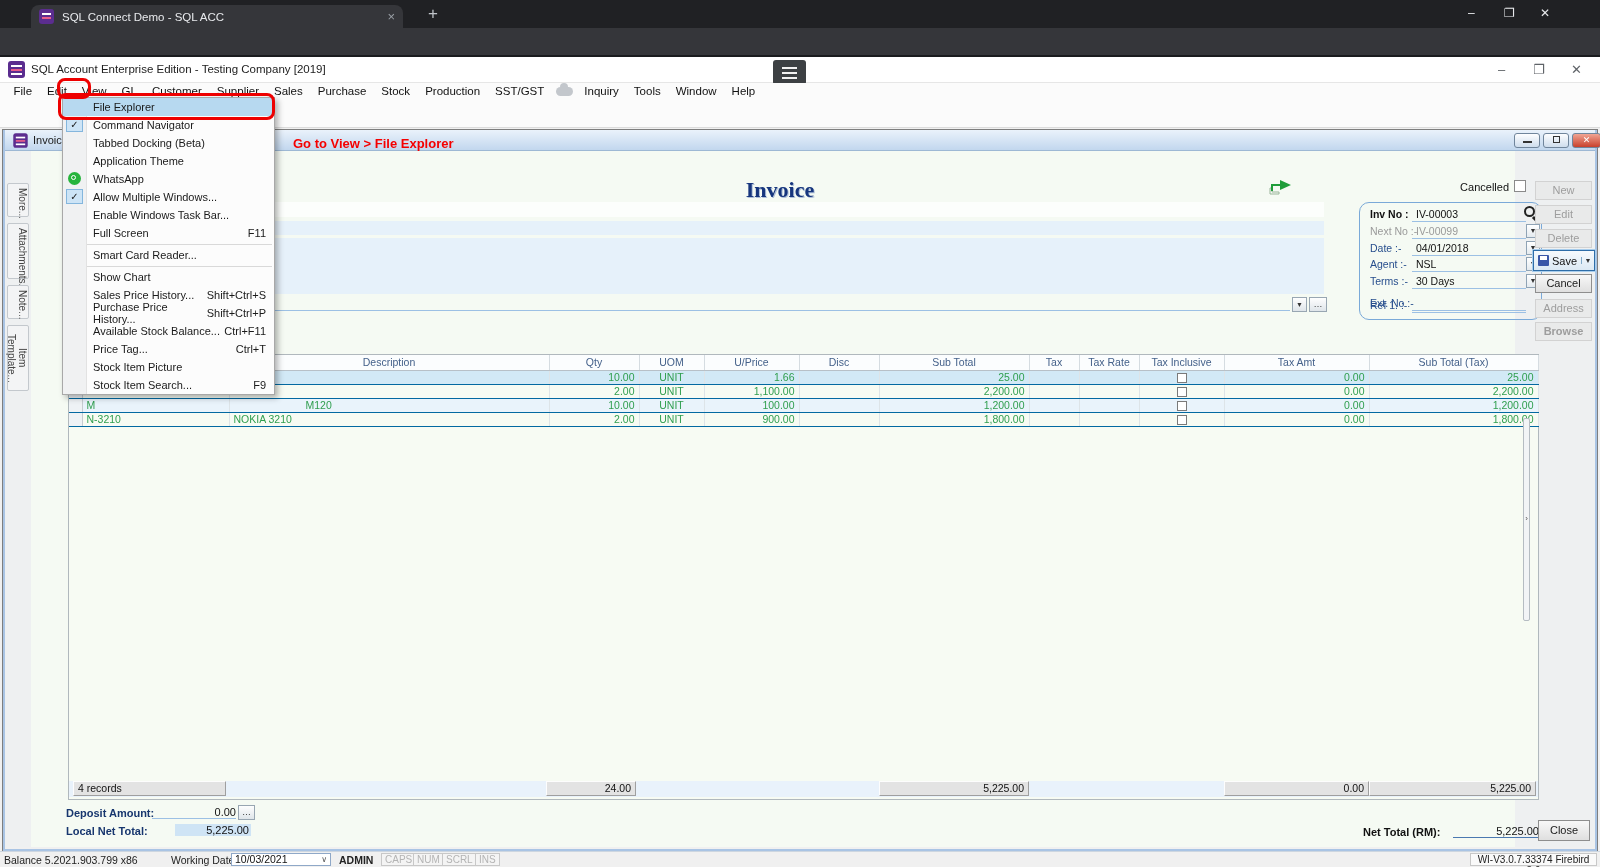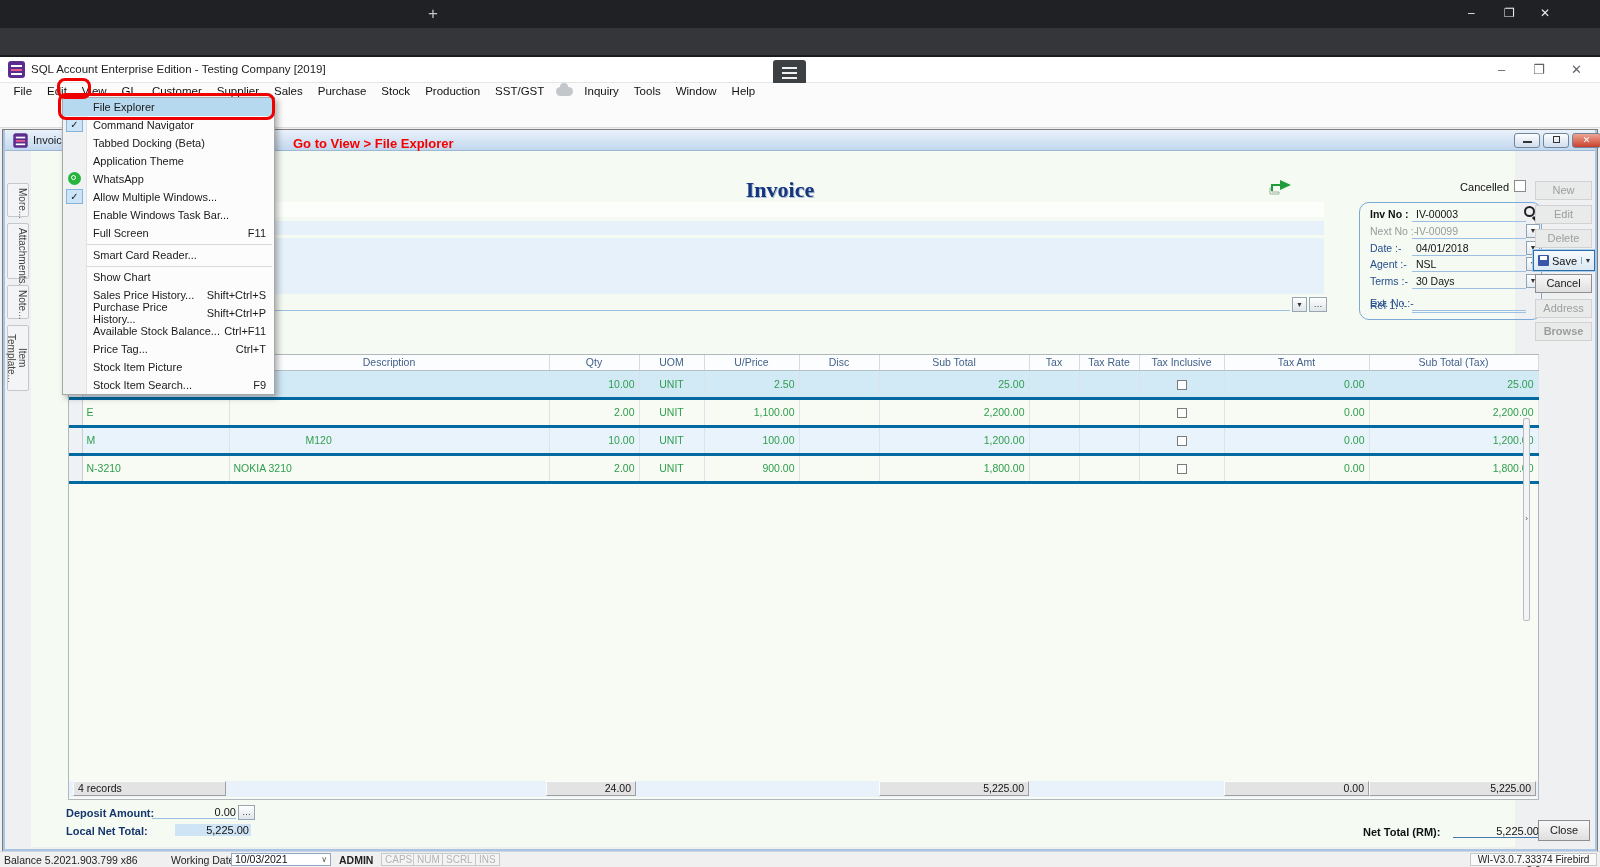--- a/index.html
+++ b/index.html
@@ -100,21 +100,21 @@
   .act.en  { background:linear-gradient(#f8f8f8,#dfdfdf); border:1px solid #8e8e8e; color:#1a1a1a; }
   #save-btn { position:absolute; left:1528px; width:62px; height:21px; border:1px solid #2e6da8; box-shadow:0 0 0 1px #a8cdec; background:linear-gradient(#f6fafd,#dce9f4); display:flex; align-items:center; font-size:11px; color:#111; }
   #save-btn .fl { width:11px; height:11px; background:#3a57a8; border-radius:1px; margin:0 3px 0 4px; position:relative; }
   #save-btn .fl i { position:absolute; left:2px; top:1px; width:7px; height:4px; background:#fff; }
   #save-btn .arrow { margin-left:auto; border-left:1px solid #7fa8c8; width:13px; text-align:center; font-size:7px; color:#333; }
 
   
   #grid { position:absolute; left:37px; top:203px; width:1471px; height:446px; background:#f7fbf3; border:1px solid #b0b8bd; }
   #grid table { border-collapse:collapse; table-layout:fixed; width:1469px; font-size:10.5px; }
   #grid th { height:15px; font-weight:normal; color:#44618a; background:#fbfdfe; border-right:1px solid #d5dce1; border-bottom:1px solid #b7c0c7; overflow:hidden; white-space:nowrap; }
-  #grid td { height:28px; padding:0 4px; border-right:1px solid #dde4e8; border-bottom:3px solid #0369a1; color:#2f9e4e; overflow:hidden; white-space:nowrap; }
+  #grid td { height:14px; padding:0 4px; border-right:1px solid #dde4e8; border-bottom:1px solid #0369a1; color:#2f9e4e; overflow:hidden; white-space:nowrap; }
   #grid td.ind { background:#eef2f5; border-right:1px solid #c6ccd1; padding:0 1px; color:#222; font-size:7px; text-align:center; }
   .r-sel td { background:#d2e9f6; border-top:1px solid #8a8a8a; border-bottom:1px solid #8a8a8a; }
   .r-alt td { background:#e9f3fb; }
   .num { text-align:right; } .ctr { text-align:center; }
   .pad-tail { padding-left:76px !important;margin-left:22px; }
   .gcb { display:inline-block; width:10px; height:10px; border:1px solid #7a7a7a; background:#fff; vertical-align:middle; }
   #gfooter { position:absolute; left:0; bottom:2px; width:1469px; height:16px; background:#e9f2fb; }
   .fcell { position:absolute; top:0; height:15px; background:#e3e3e3; border:1px solid #9f9f9f; border-top-color:#fdfdfd; border-left-color:#fdfdfd; font-size:10.5px; line-height:13px; padding:0 4px; color:#111; }
 
   #splitter { position:absolute; left:1518px; top:267px; width:7px; height:203px; background:#f2f4f6; border:1px solid #b5bcc2; border-radius:2px; font-size:8px; color:#555; text-align:center; line-height:200px; }
@@ -144,20 +144,28 @@
   .sb-box { position:absolute; top:1px; height:13px; border:1px solid #c8c8c8; background:#f4f4f4; font-size:10px; line-height:11px; padding:0 3px; color:#b4b4b4; }
   #wd-combo { position:absolute; left:231px; top:1px; width:100px; height:13px; border:1px solid #8fa8c8; background:#fff; font-size:10.5px; line-height:11px; padding:0 3px; color:#111; }
   #wd-combo .v { float:right; font-size:8px; color:#555; }
 
   .green-arrow { position:absolute; }
 </style>
 </head>
 <body>
 
 <div class="abs" id="tabbar">
+  <div class="abs" id="tab">
+    <span class="favicon">
+        <i></i>
+        <i></i>
+      </span>
+    <span class="tab-title">SQL Connect Demo - SQL ACC</span>
+    <span class="tab-close">×</span>
+  </div>
   <span class="abs" id="newtab">+</span>
   <span class="abs win-ctl" style="left:1468px;">–</span>
   <span class="abs win-ctl" style="left:1504px;">❐</span>
   <span class="abs win-ctl" style="left:1540px;">✕</span>
 </div>
 
 <div class="abs" id="urlbar">
   <span class="abs nav-ic" style="left:18px;">←</span>
   <span class="abs nav-ic" style="left:52px;">→</span>
   <span class="abs nav-ic" style="left:86px;">↻</span>
@@ -367,21 +375,21 @@
             <th>Tax Inclusive</th>
             <th>Tax Amt</th>
             <th>Sub Total (Tax)</th>
           </tr>
           <tr class="r-sel">
             <td class="ind">▶</td>
             <td>A</td>
             <td></td>
             <td class="num">10.00</td>
             <td class="ctr">UNIT</td>
-            <td class="num">2.50</td>
+            <td class="num">1.66</td>
             <td></td>
             <td class="num">25.00</td>
             <td></td>
                 <td></td>
             <td class="ctr"><span class="gcb"></span></td>
             <td class="num">0.00</td>
             <td class="num">25.00</td>
           </tr>
           <tr>
             <td class="ind"></td>

